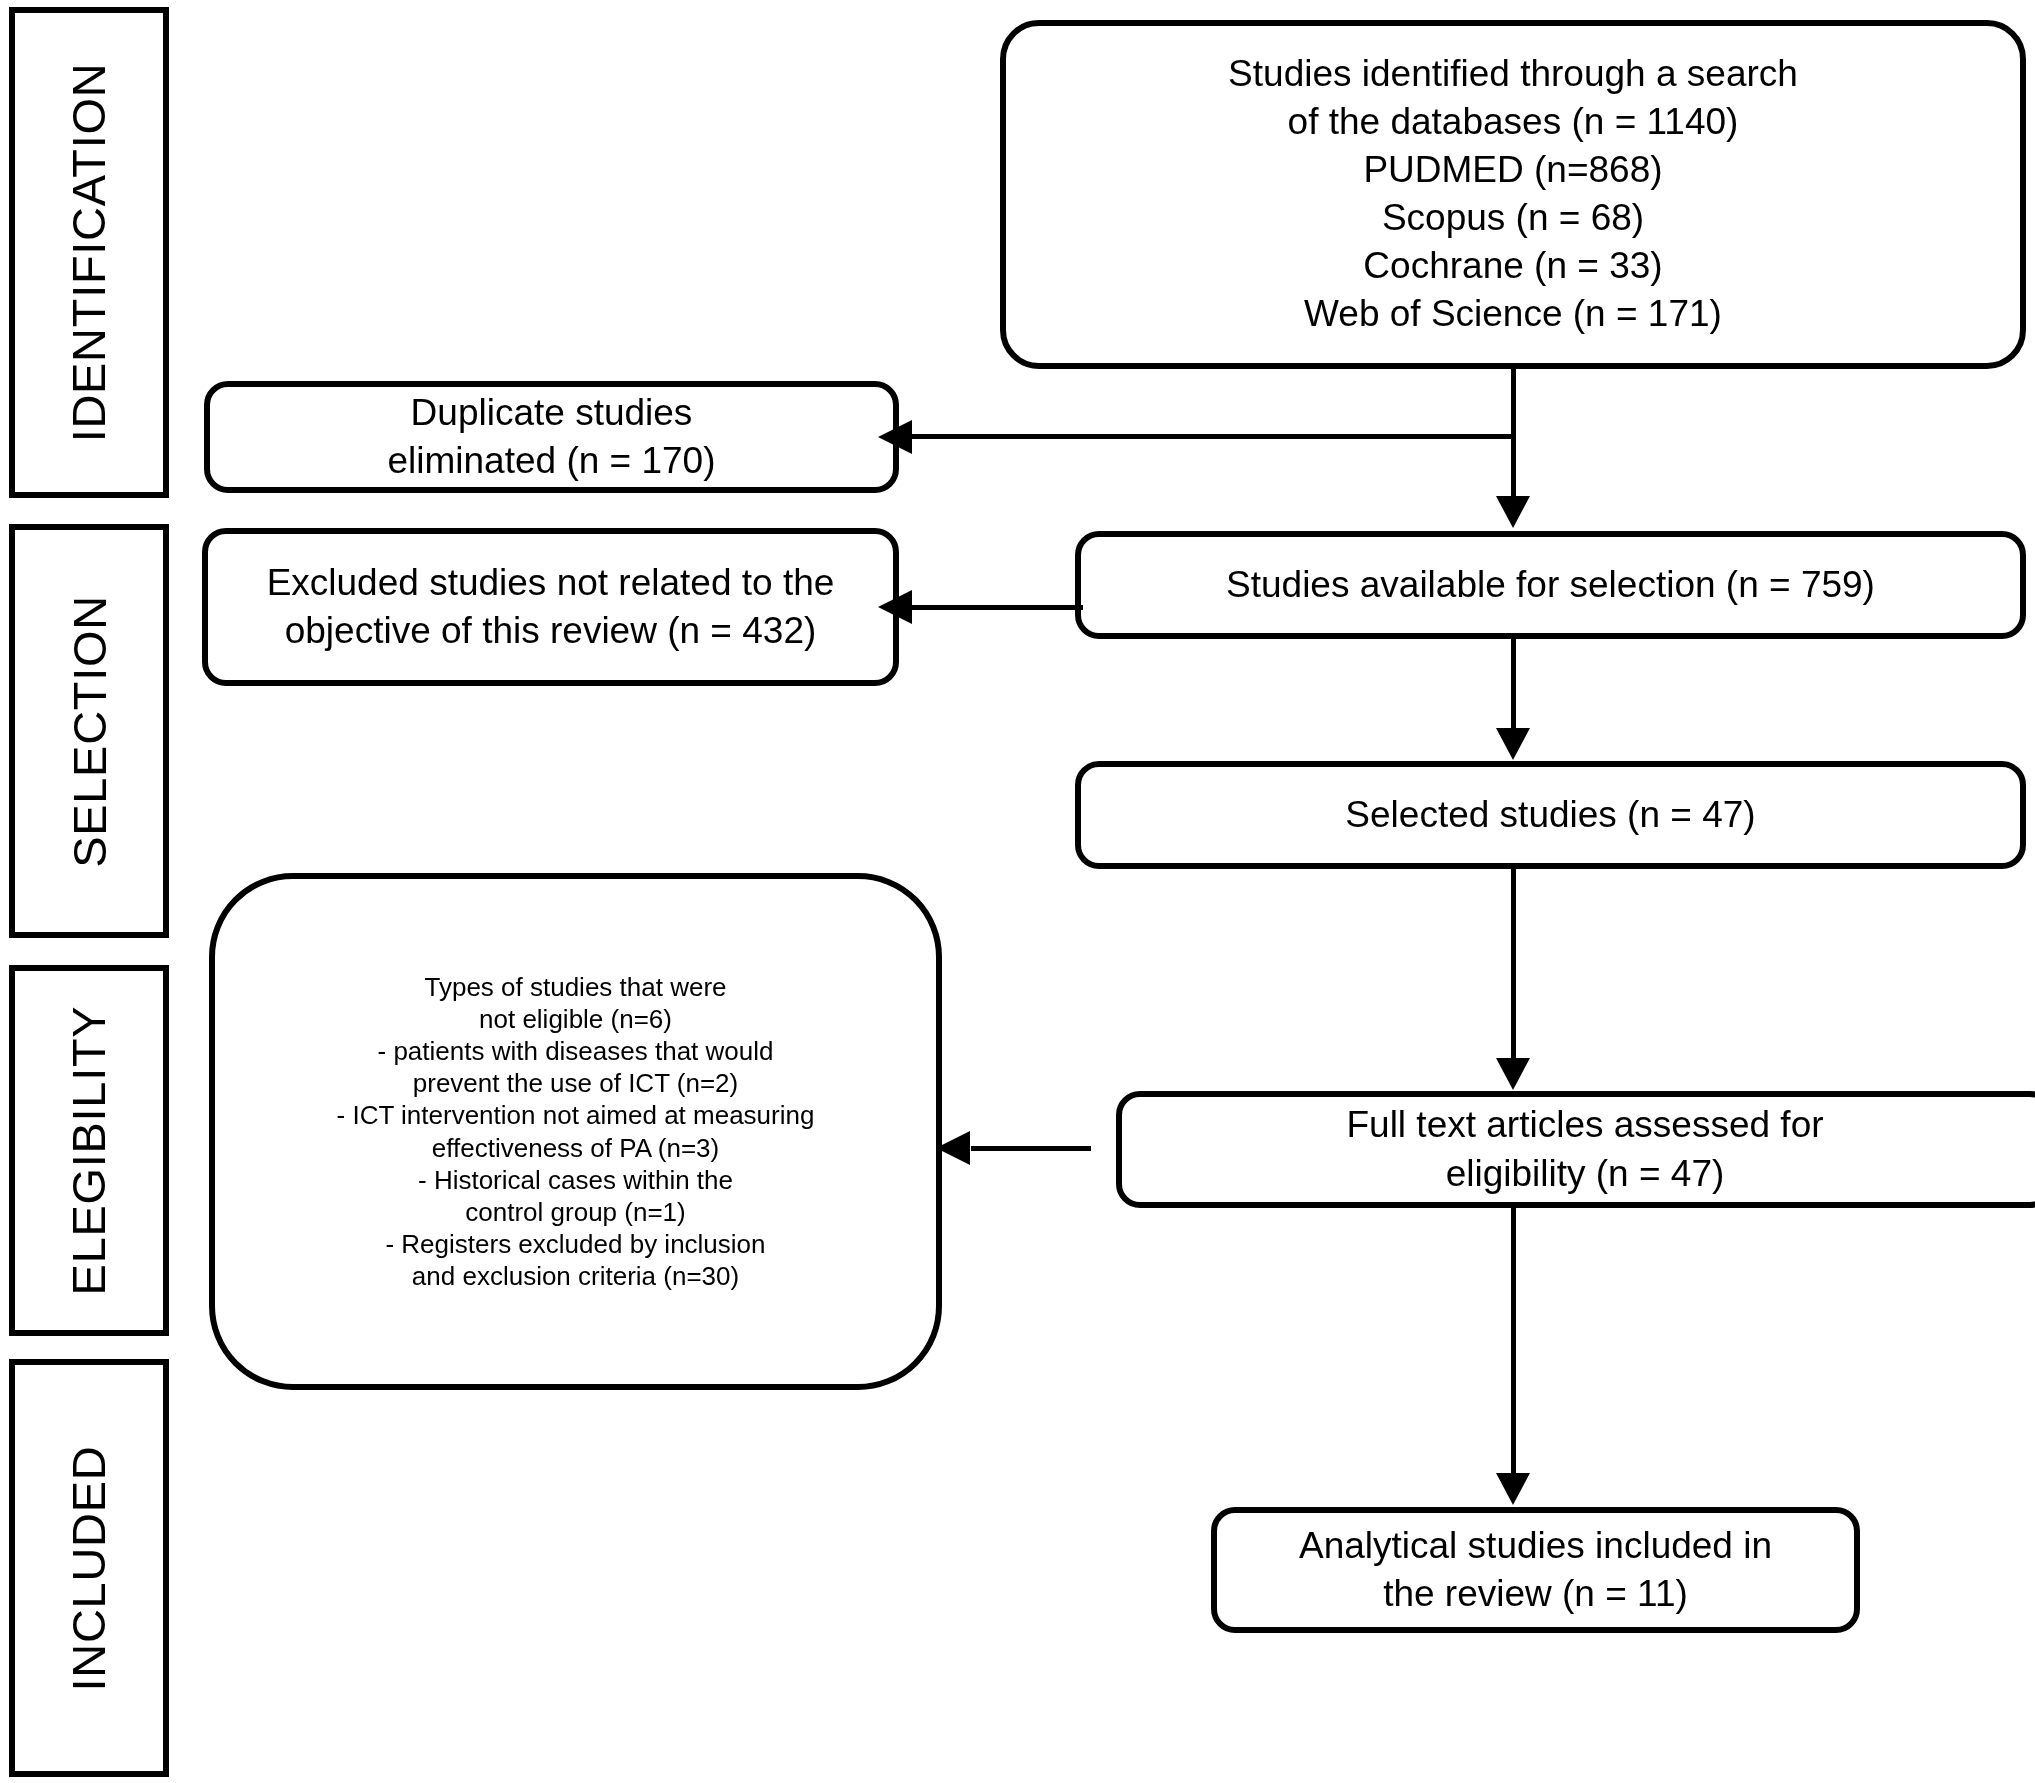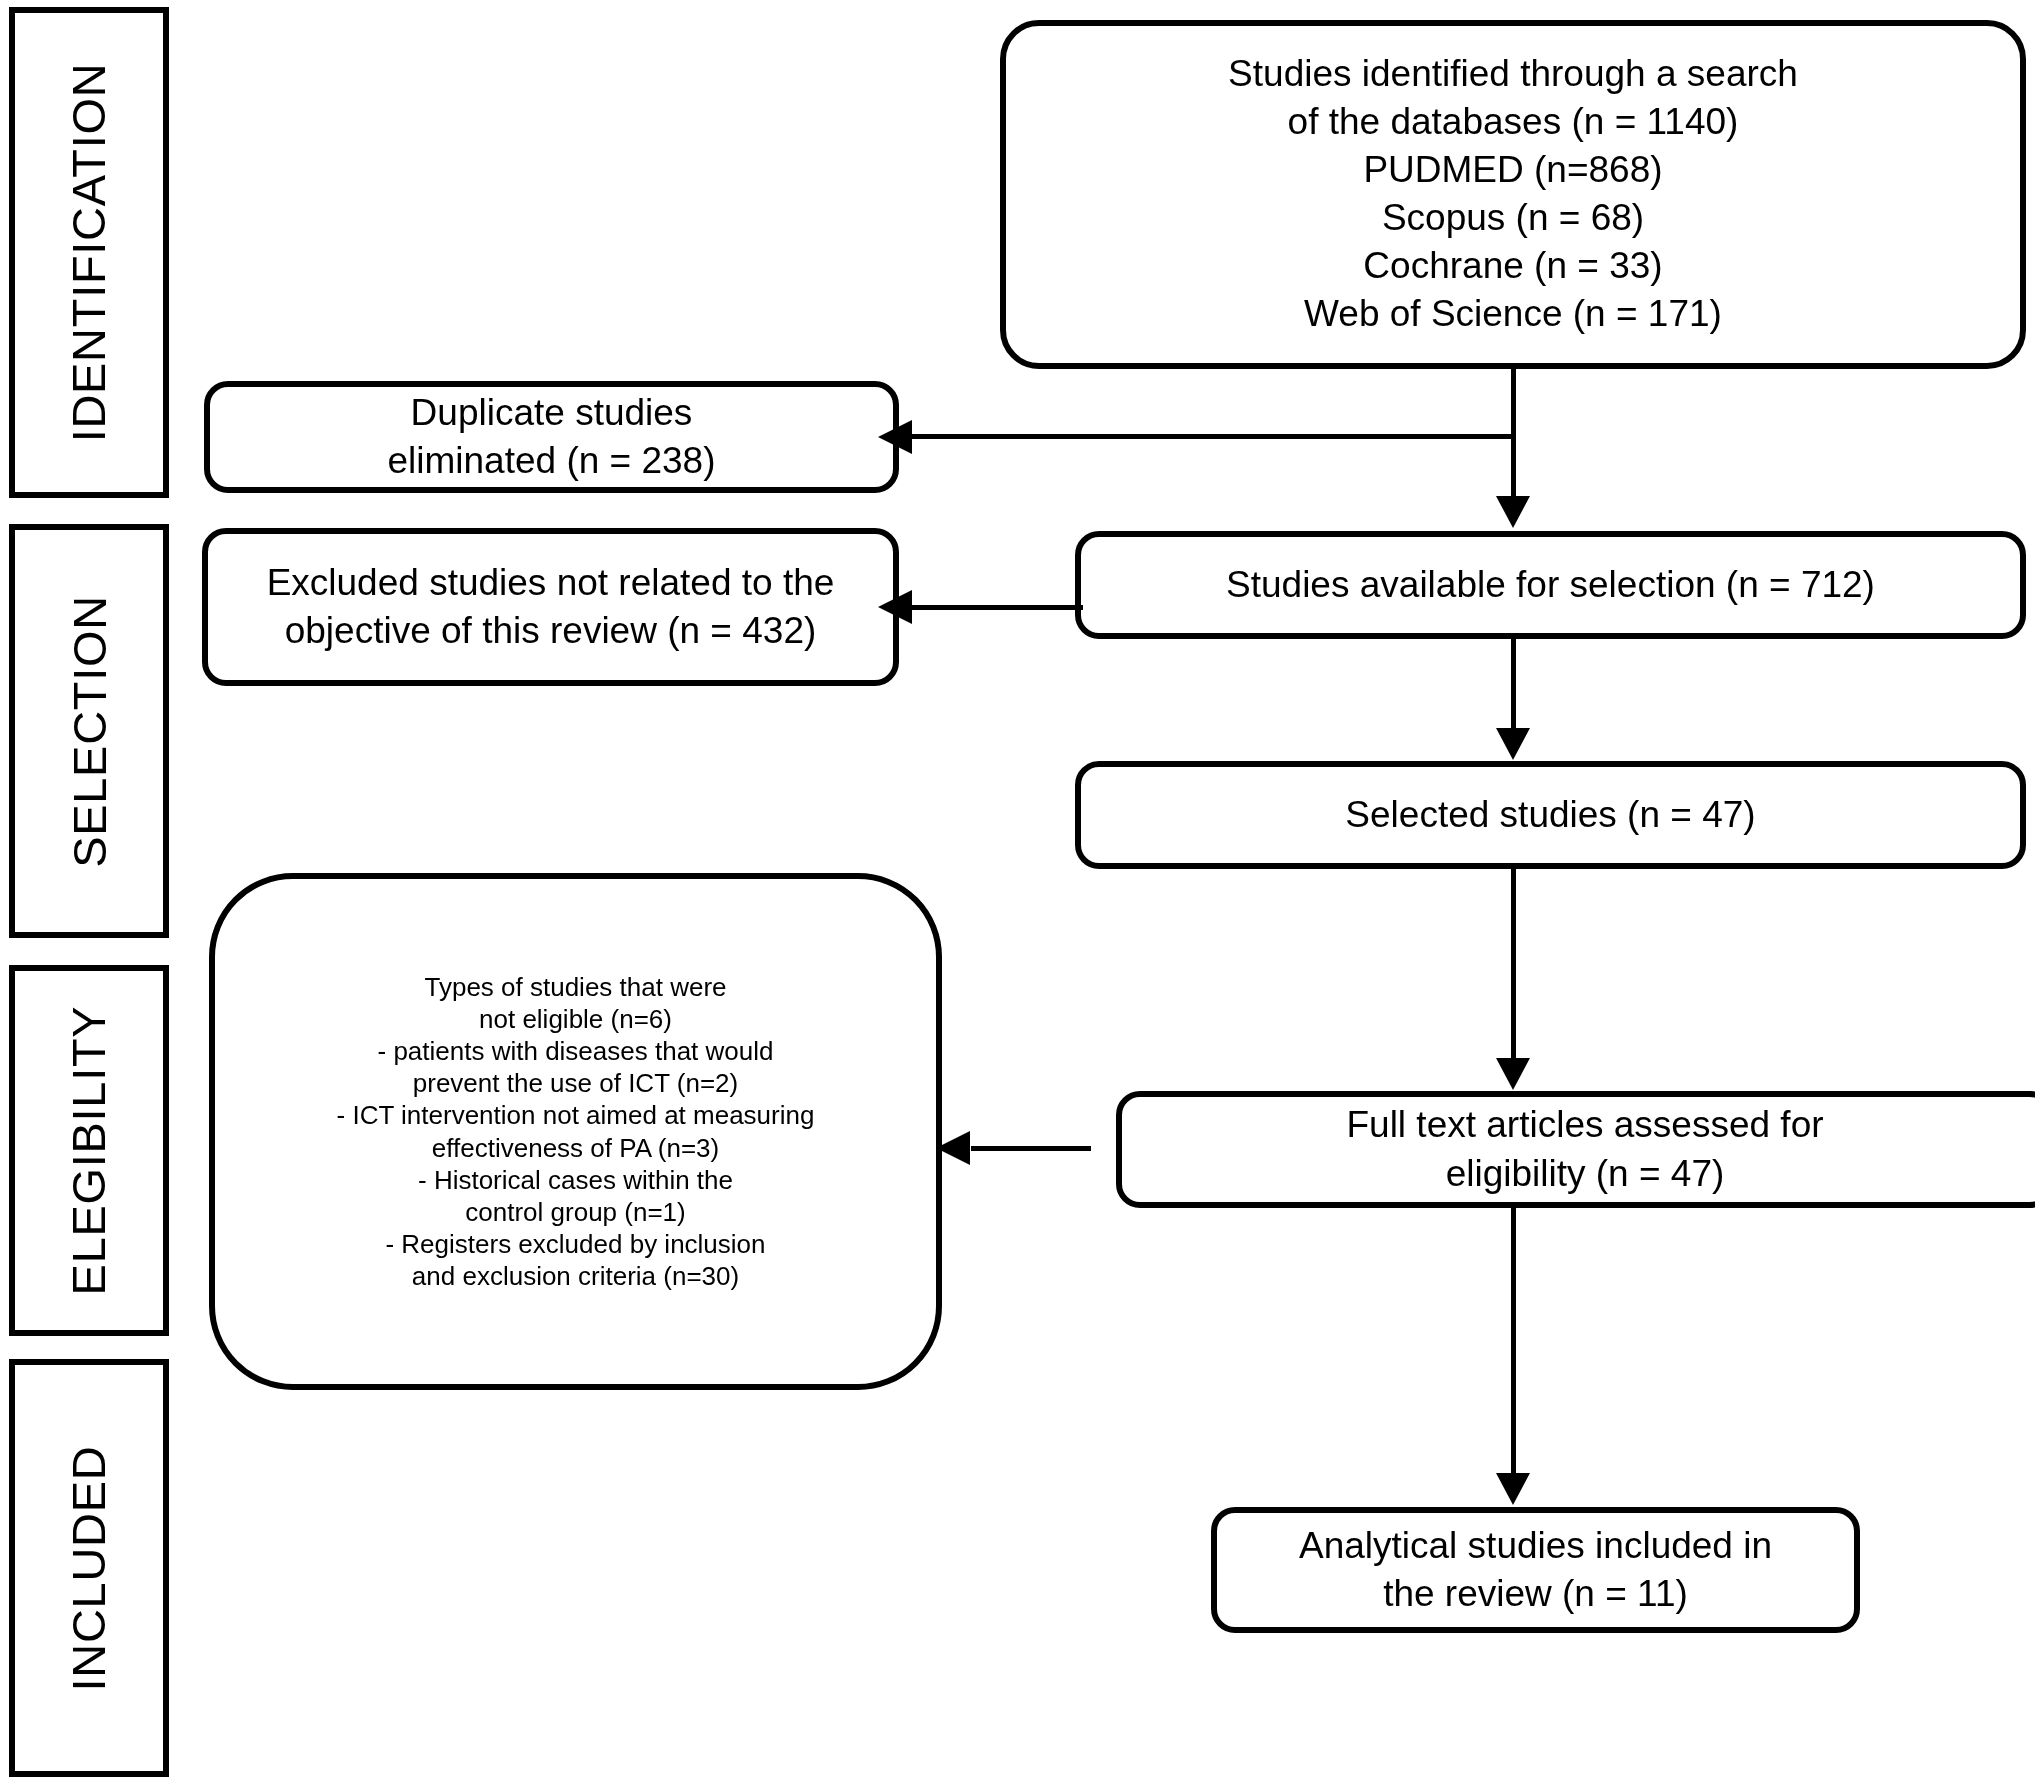--- a/index.html
+++ b/index.html
@@ -115,25 +115,25 @@
     <span class="txt">Studies identified through a search
 of the databases (n = 1140)
 PUDMED (n=868)
 Scopus (n = 68)
 Cochrane (n = 33)
 Web of Science (n = 171)</span>
   </div>
 
   <div class="flow-box r-small" style="left:204px; top:381px; width:695px; height:112px;">
     <span class="txt">Duplicate studies
-eliminated (n = 238)</span>
+eliminated (n = 170)</span>
   </div>
 
   <div class="flow-box r-small" style="left:1075px; top:531px; width:951px; height:108px;">
-    <span class="txt">Studies available for selection (n = 712)</span>
+    <span class="txt">Studies available for selection (n = 759)</span>
   </div>
 
   <div class="flow-box r-small" style="left:202px; top:528px; width:697px; height:158px;">
     <span class="txt">Excluded studies not related to the
 objective of this review (n = 432)</span>
   </div>
 
   <div class="flow-box r-small" style="left:1075px; top:761px; width:951px; height:108px;">
     <span class="txt">Selected studies (n = 47)</span>
   </div>

